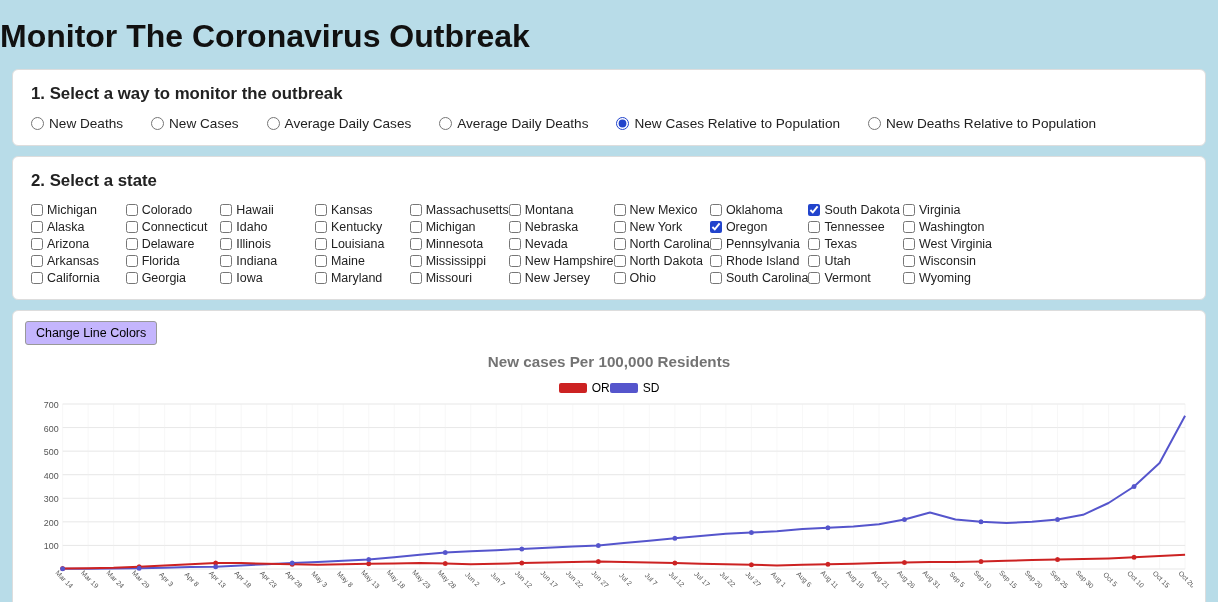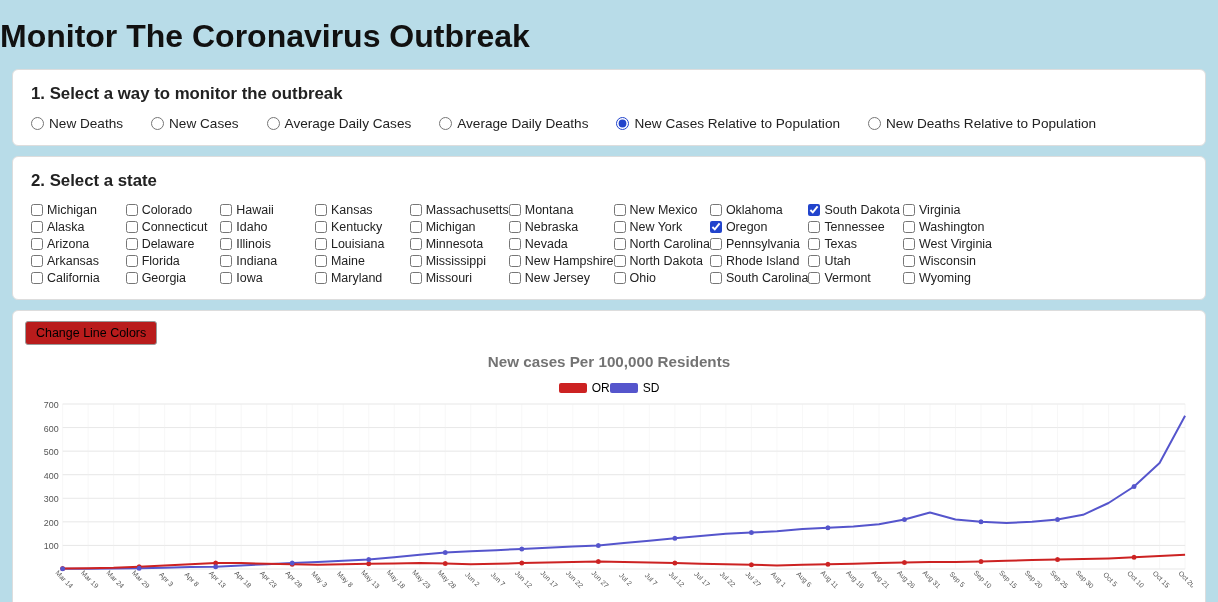--- a/index.html
+++ b/index.html
@@ -72,21 +72,21 @@
       border-radius: 6px;
       margin: 0 12px 10px 12px;
       padding: 10px 12px 8px 12px;
       border: 1px solid #ddd;
     }
     .chart-controls {
       margin-bottom: 8px;
     }
     .change-colors-btn {
       border: 1px solid #999;
-      background: #b91c1c;
+      background: #c4b5fd;
       padding: 4px 10px;
       font-size: 0.78rem;
       cursor: pointer;
       border-radius: 3px;
     }
     .chart-title {
       text-align: center;
       font-size: 0.95rem;
       font-weight: bold;
       margin-bottom: 11px;

